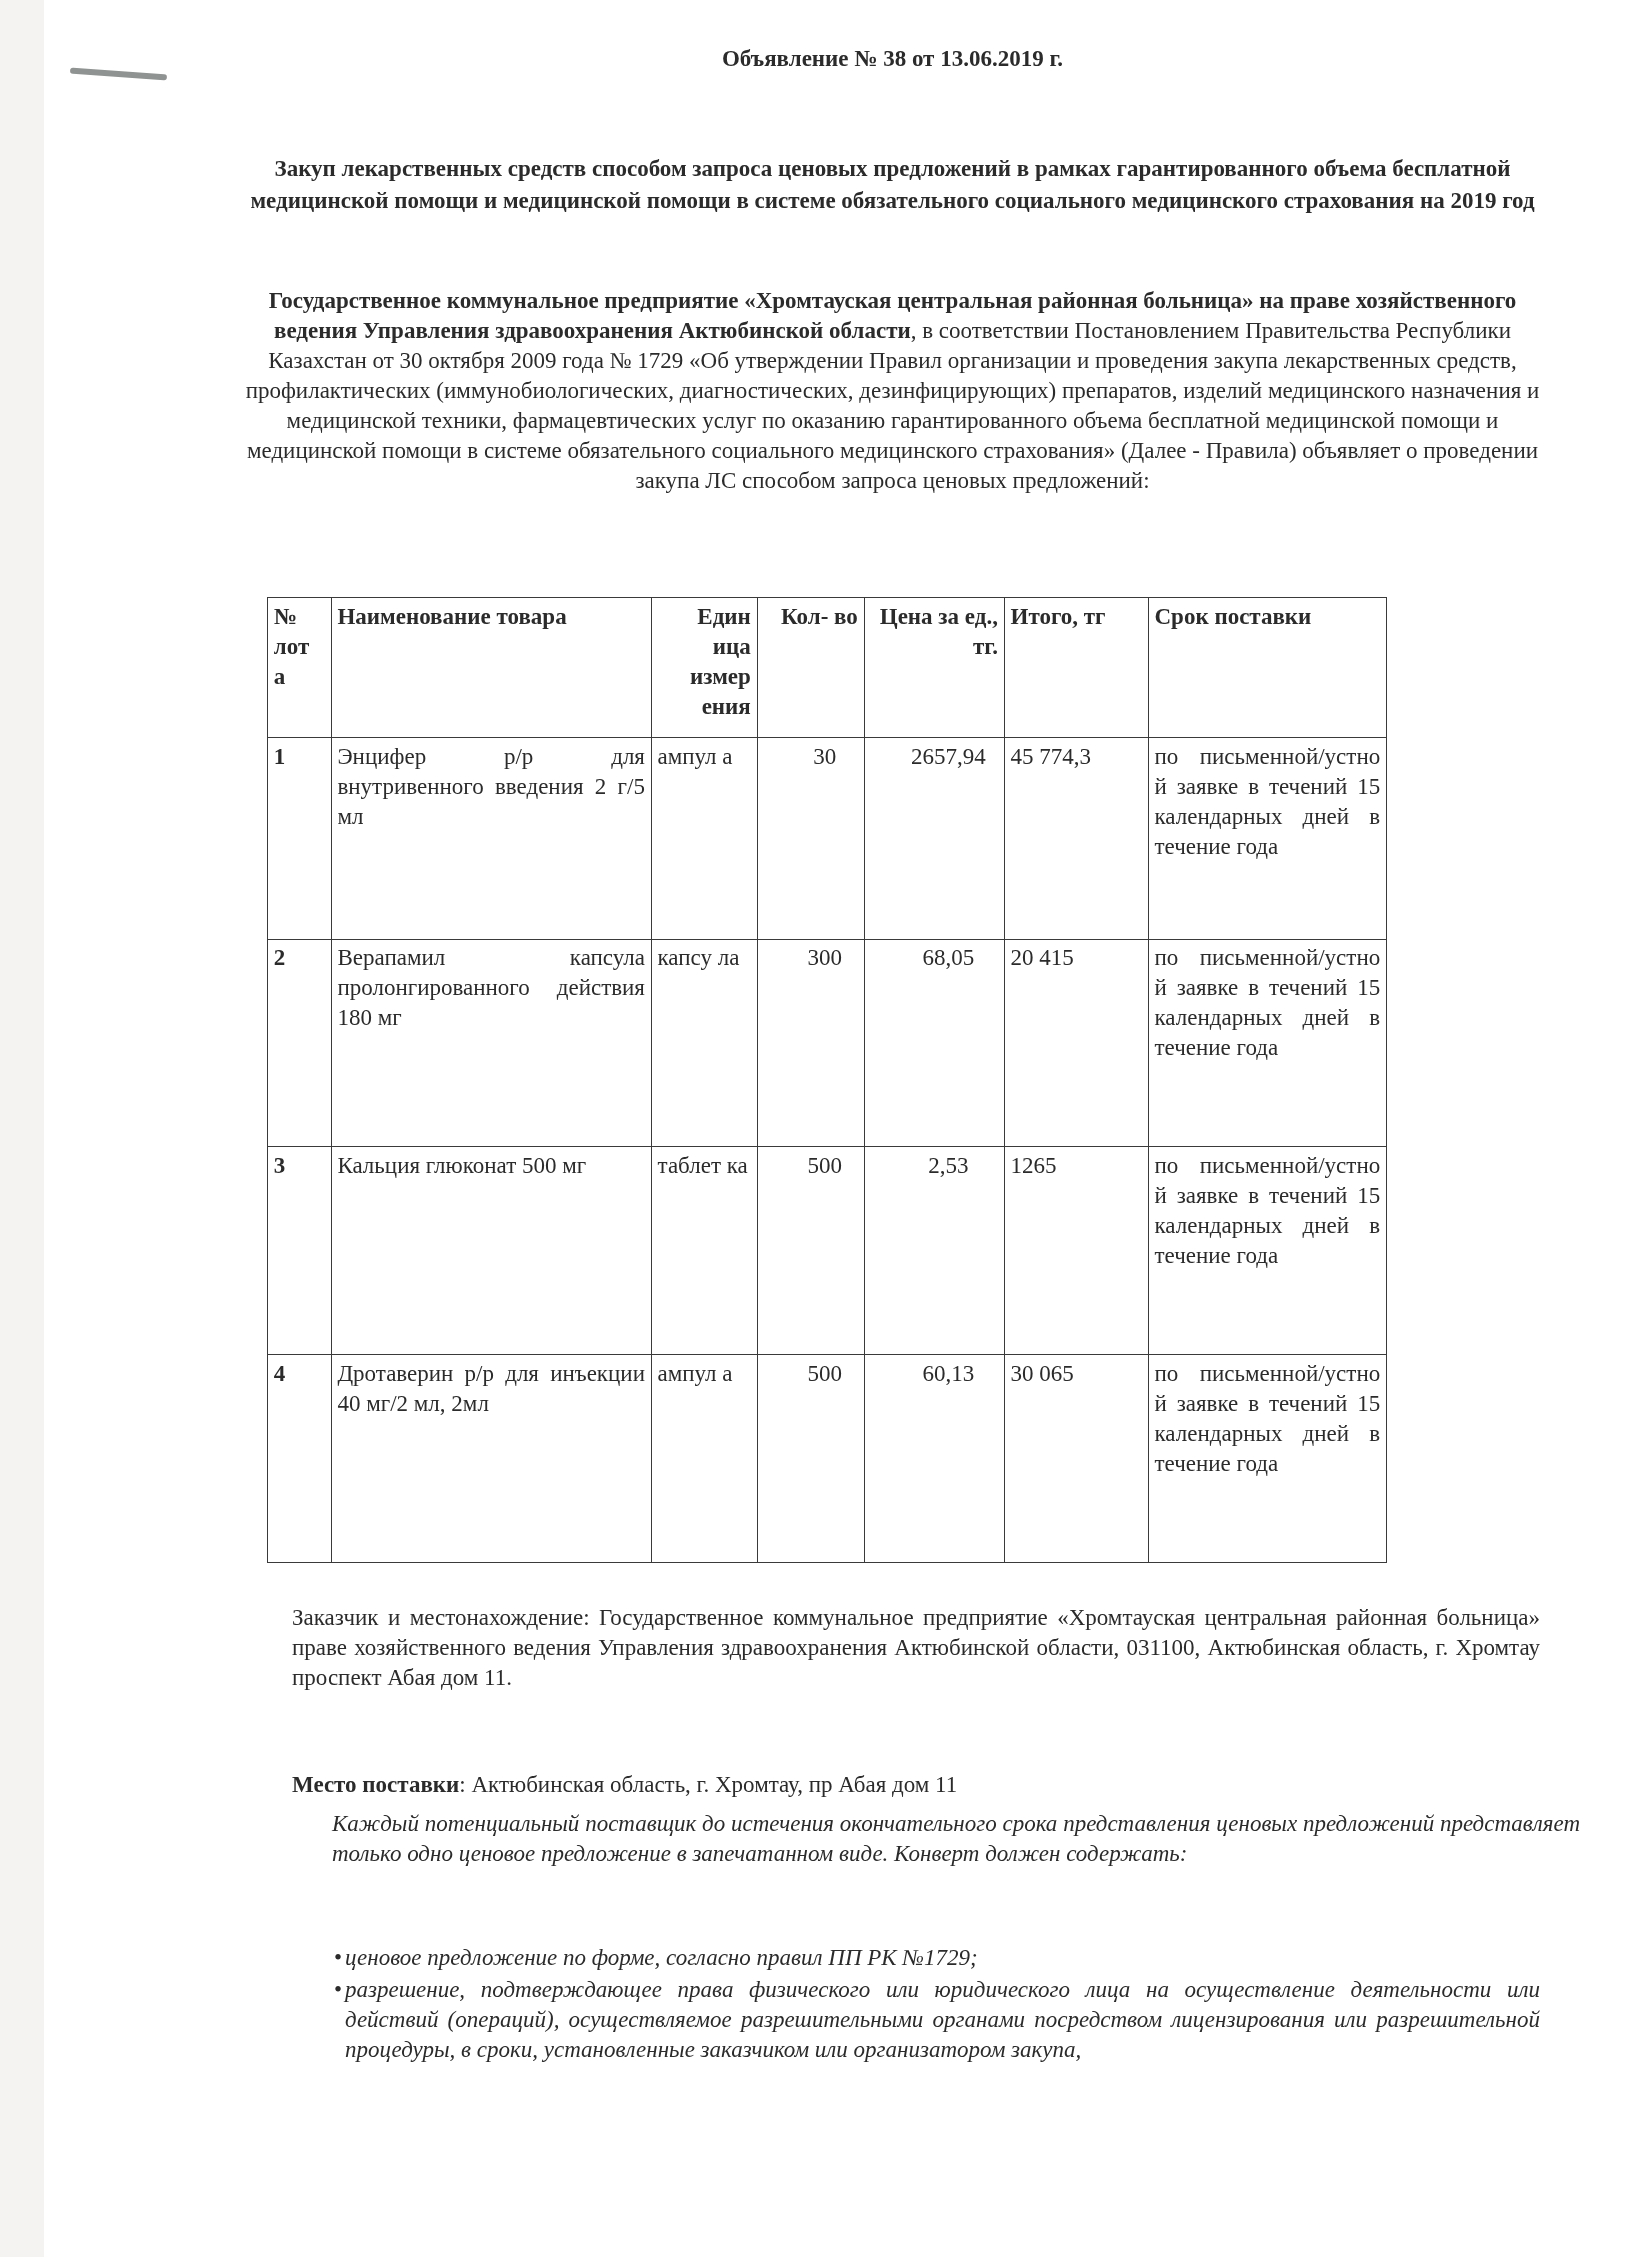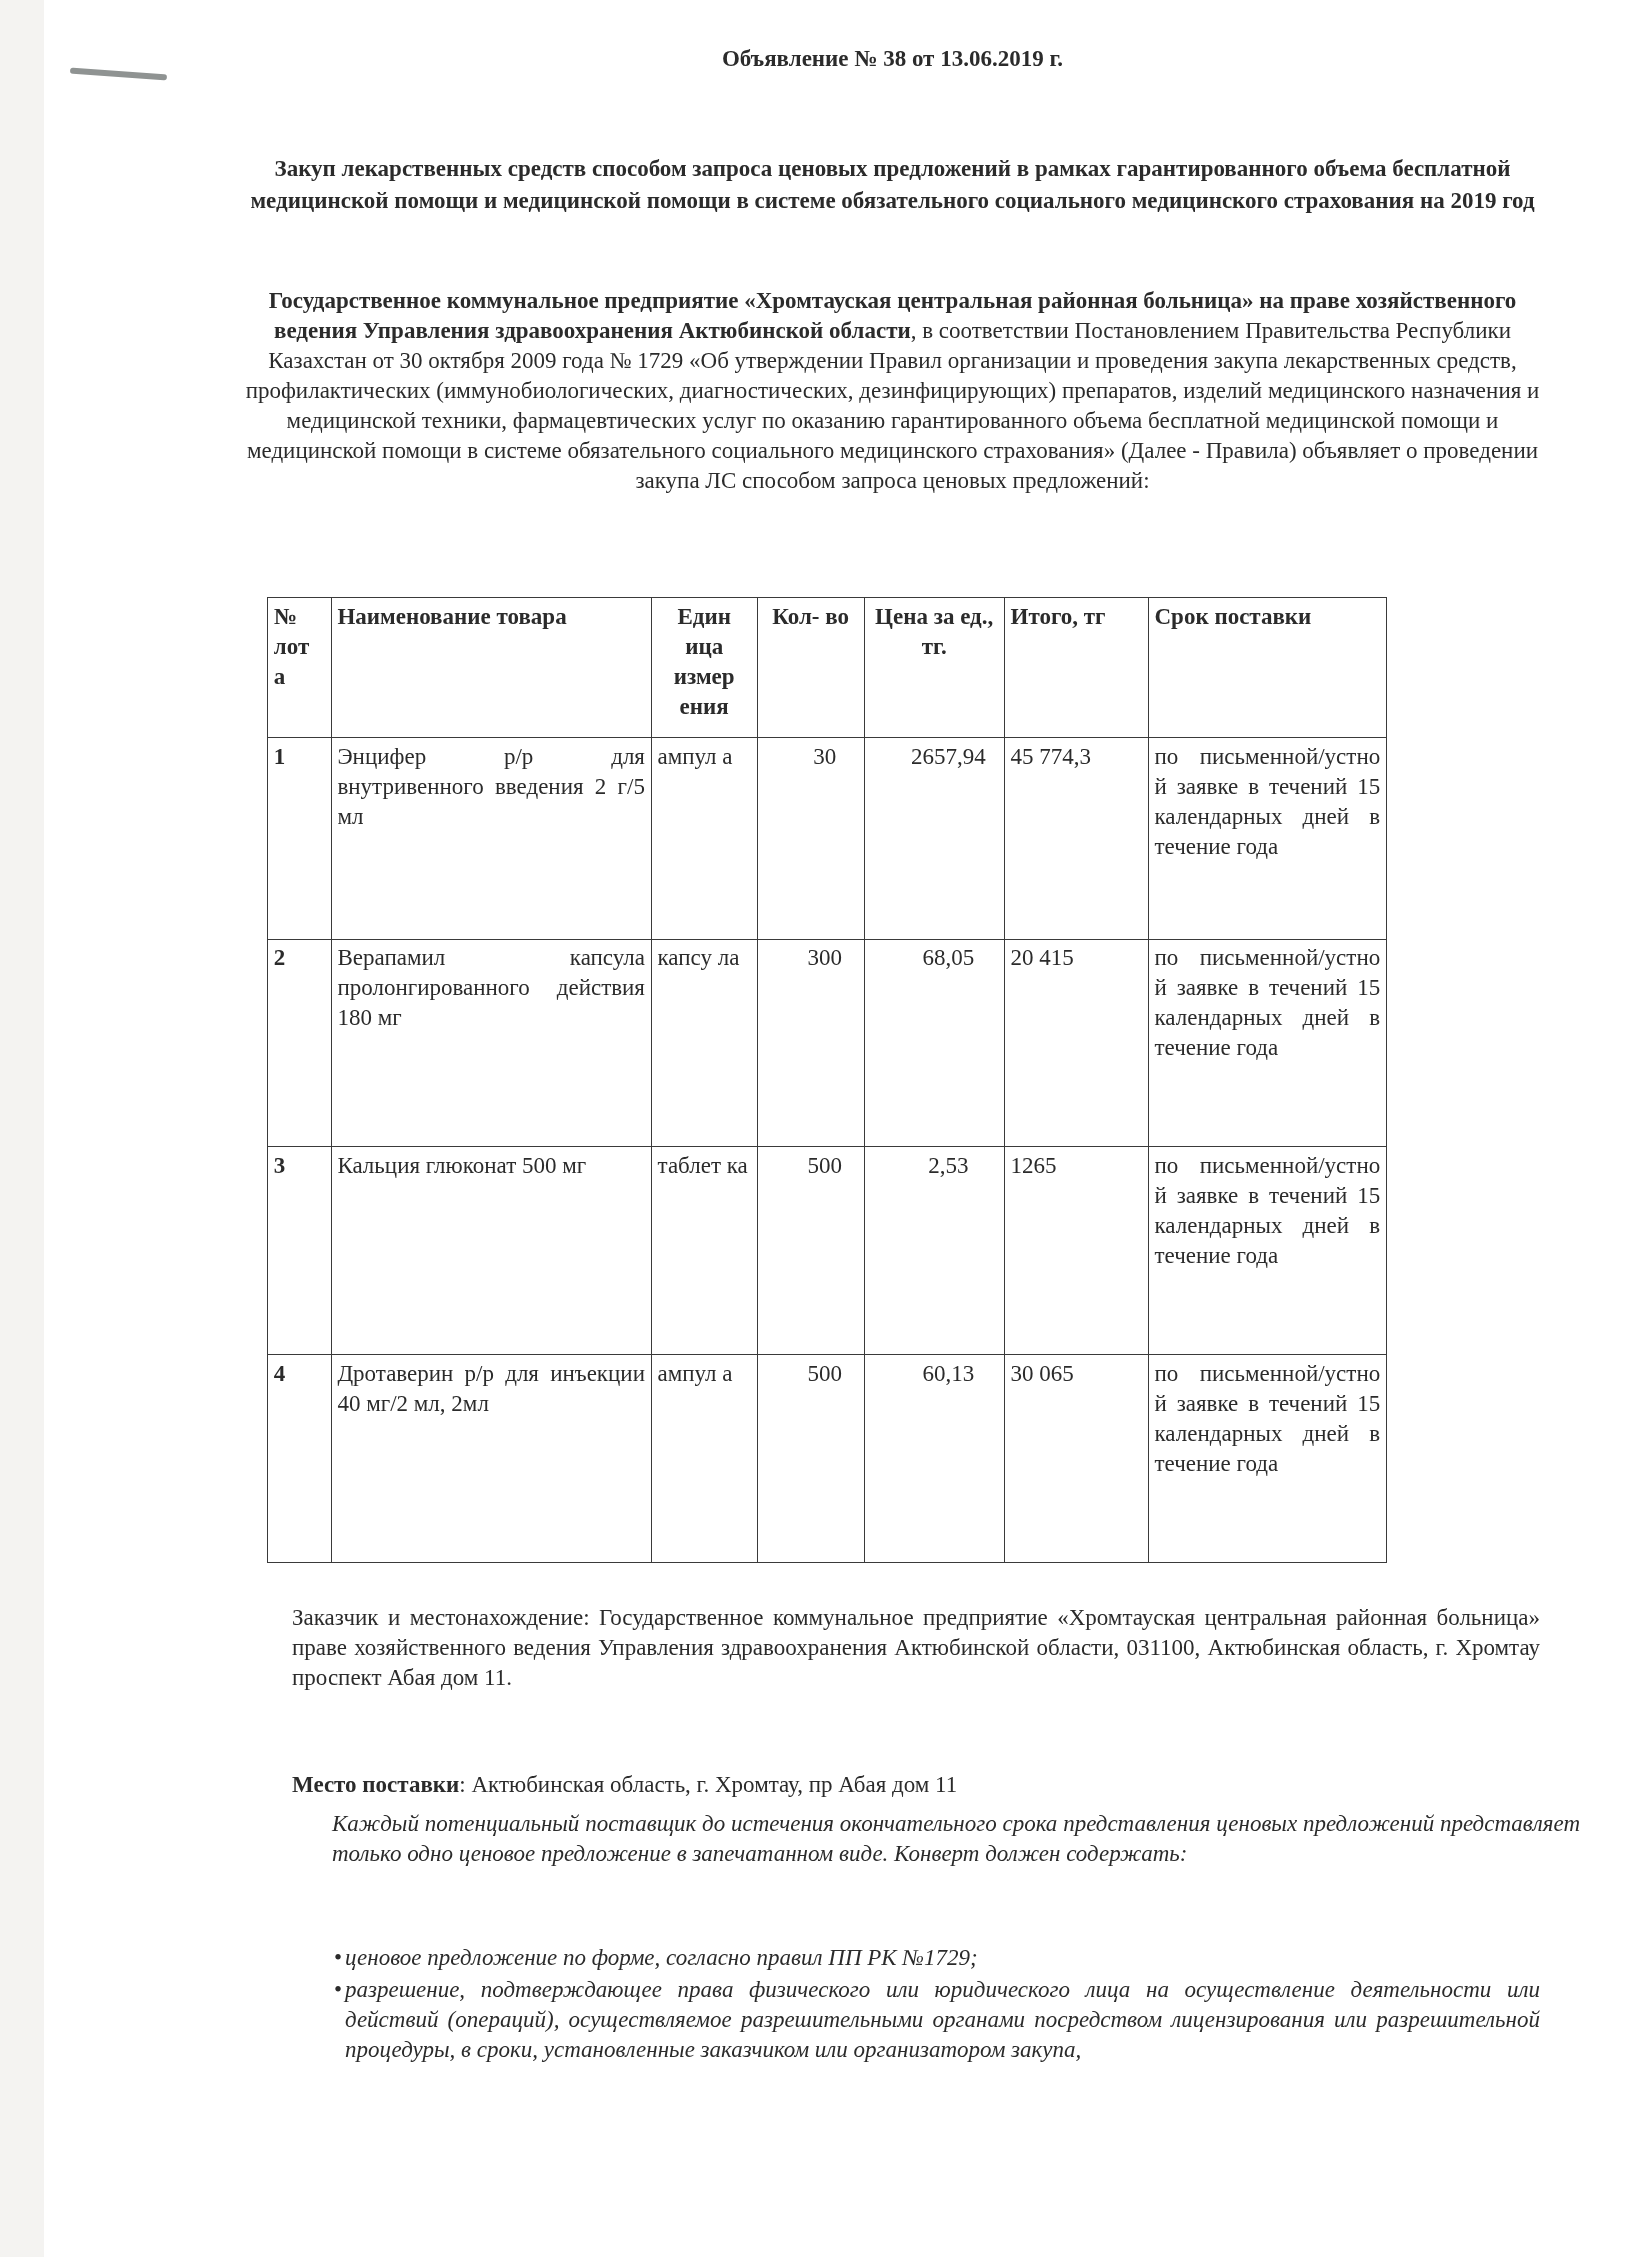--- a/index.html
+++ b/index.html
@@ -15,21 +15,21 @@
   .intro { top:286px; font-size:23px; line-height:30px; }
   .intro b { font-weight:bold; }
   table.lots {
     position:absolute; left:267px; top:597px; width:1120px; border-collapse:collapse;
     font-size:23px; line-height:30px;
   }
   table.lots td, table.lots th {
     border:1.4px solid #3a3a3a; vertical-align:top; padding:3.9px 5.8px;
   }
   table.lots th { font-weight:bold; text-align:left; height:131px; }
-  table.lots th.c { text-align:center; }
+  table.lots th.c { text-align:right; }
   table.lots td.c { text-align:center;padding-left:34px; }
   table.lots td.j { text-align:justify; text-align-last:left; }
   table.lots td.num { font-weight:bold; }
   .row1 td { height:193px; }
   .row2 td, .row3 td, .row4 td { height:199px; }
   .para { position:absolute; left:292px; width:1248px; font-size:23px; line-height:30px; text-align:justify; }
   .customer { top:1603px; }
   .delivery { top:1746px;margin-top:24px; }
   .delivery b { font-weight:bold; }
   .italic { top:1809px; font-style:italic;margin-left:40px; }

